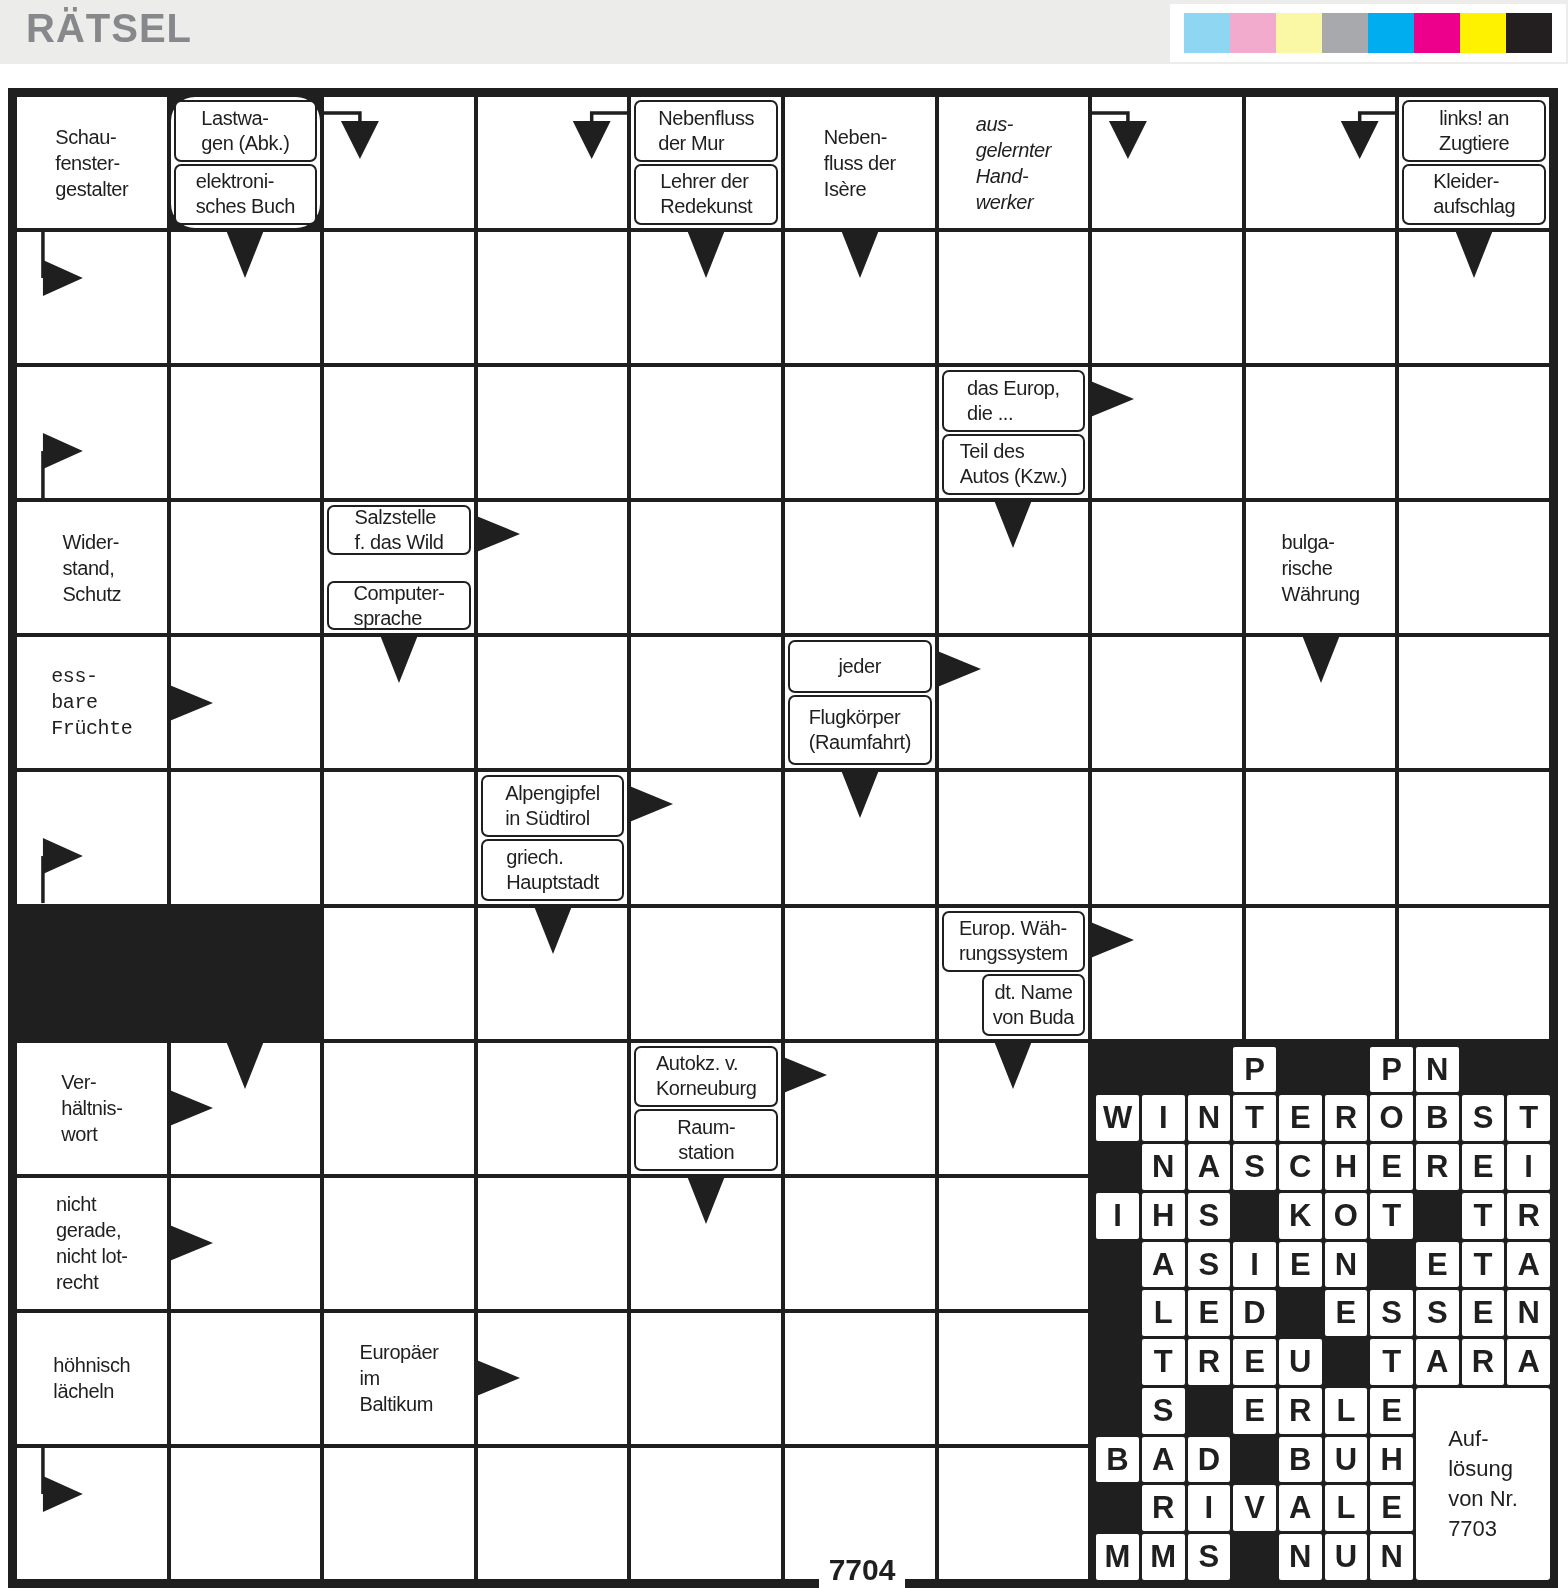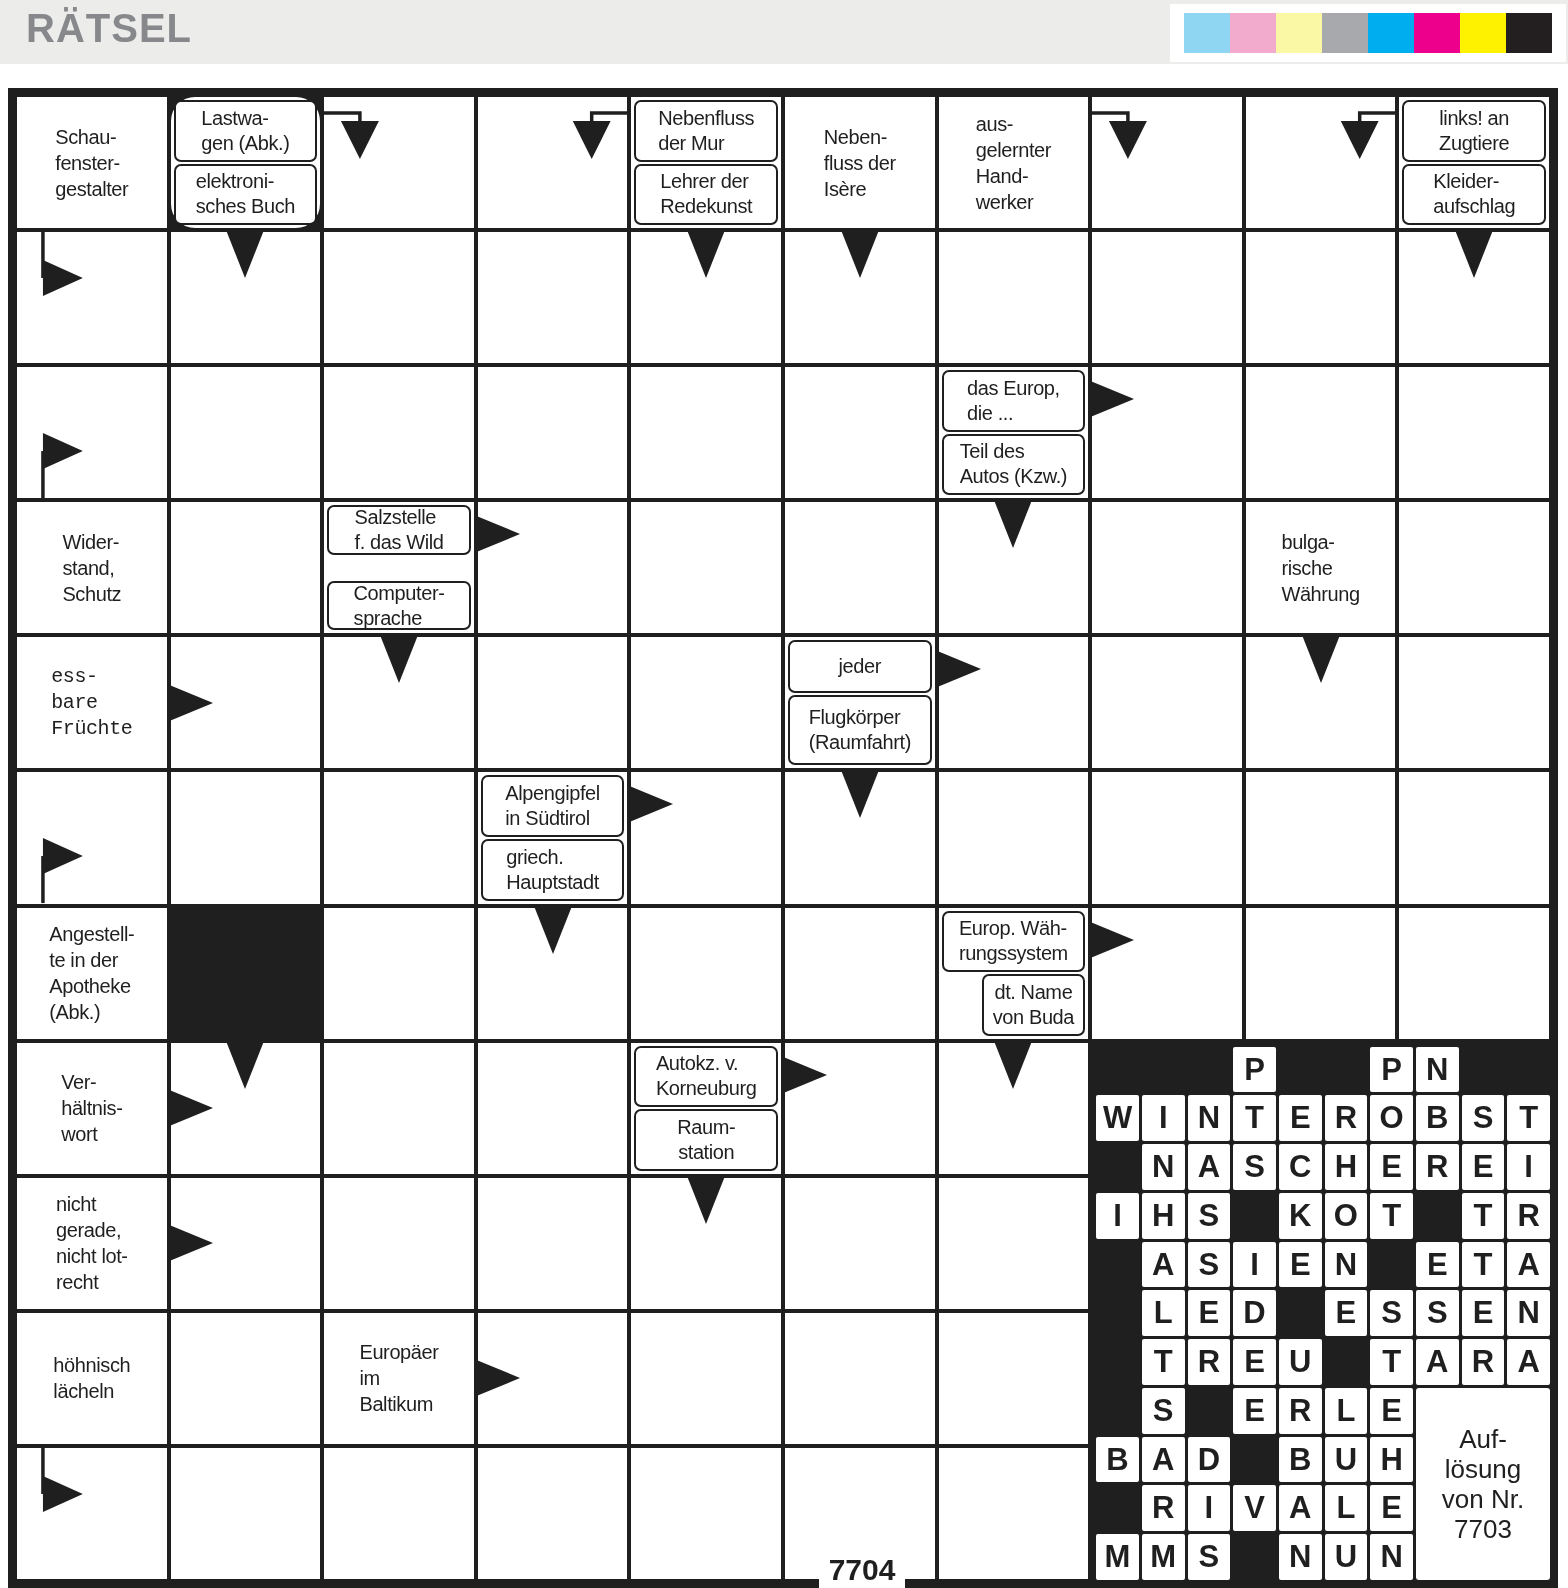--- a/index.html
+++ b/index.html
@@ -37,21 +37,21 @@
   svg.bent{position:absolute;inset:0;width:100%;height:100%;z-index:5;}
 
   .solution-panel{grid-area:8 / 8 / 12 / 11;background:#1f1f1f;margin:-4px -9px -9px -4px;
                   position:relative;z-index:4;display:grid;gap:3px;padding:8px;box-sizing:border-box;
                   grid-template-columns:repeat(10,1fr);grid-template-rows:repeat(11,1fr);}
   .sol-cell{background:#fff;border-radius:2px;display:flex;align-items:center;justify-content:center;
             font-weight:bold;font-size:31px;color:#1f1f1f;}
   .sol-black{background:transparent;}
   .sol-note{grid-area:8 / 8 / 12 / 11;background:#fff;border-radius:3px;
             display:flex;align-items:center;justify-content:center;}
-  .sol-note .clue-text{font-size:26px;line-height:30px;text-align:center;letter-spacing:0;}
+  .sol-note .clue-text{font-size:22px;line-height:30px;letter-spacing:0;}
 
   .puzzle-number{position:absolute;left:819px;top:1551px;width:86px;height:37px;background:#fff;
                  z-index:6;display:flex;align-items:center;justify-content:center;
                  font-weight:bold;font-size:30px;color:#1f1f1f;}
 </style>
 </head>
 <body>
 
 <div class="page">
   <div class="header-band">
@@ -112,21 +112,21 @@
           </div>
         </div>
       </div>
       <div class="cell" style="grid-area: 1 / 6;">
         <div class="clue-single">
           <span class="clue-text">Neben-
 fluss der
 Isère</span>
         </div>
       </div>
-      <div class="cell" style="grid-area: 1 / 7;">
+      <div class="cell" style="grid-area: 1 / 7; font-style: italic;">
         <div class="clue-single">
           <span class="clue-text">aus-
 gelernter
 Hand-
 werker</span>
         </div>
       </div>
       <div class="cell" style="grid-area: 1 / 8;">
         <svg viewBox="0 0 150 131" preserveAspectRatio="none" class="bent">
           <polyline points="0,16 36,16 36,24" fill="none" stroke="#1f1f1f" stroke-width="3.5"></polyline>
@@ -317,28 +317,20 @@
       <div class="cell" style="grid-area: 6 / 5;"></div>
       <div class="cell" style="grid-area: 6 / 6;">
         <svg width="38" height="48" viewBox="0 0 38 48" class="arrow arrow-down">
           <polygon points="0,0 38,0 19,48" fill="#1f1f1f"></polygon>
         </svg>
       </div>
       <div class="cell" style="grid-area: 6 / 7;"></div>
       <div class="cell" style="grid-area: 6 / 8;"></div>
       <div class="cell" style="grid-area: 6 / 9;"></div>
       <div class="cell" style="grid-area: 6 / 10;"></div>
-      <div class="cell" style="grid-area: 7 / 1;">
-        <div class="clue-single">
-          <span class="clue-text">Angestell-
-te in der
-Apotheke
-(Abk.)</span>
-        </div>
-      </div>
       <div class="cell" style="grid-area: 7 / 3;"></div>
       <div class="cell" style="grid-area: 7 / 4;">
         <svg width="38" height="48" viewBox="0 0 38 48" class="arrow arrow-down">
           <polygon points="0,0 38,0 19,48" fill="#1f1f1f"></polygon>
         </svg>
       </div>
       <div class="cell" style="grid-area: 7 / 5;"></div>
       <div class="cell" style="grid-area: 7 / 6;"></div>
       <div class="cell" style="grid-area: 7 / 7;">
         <div class="split">

